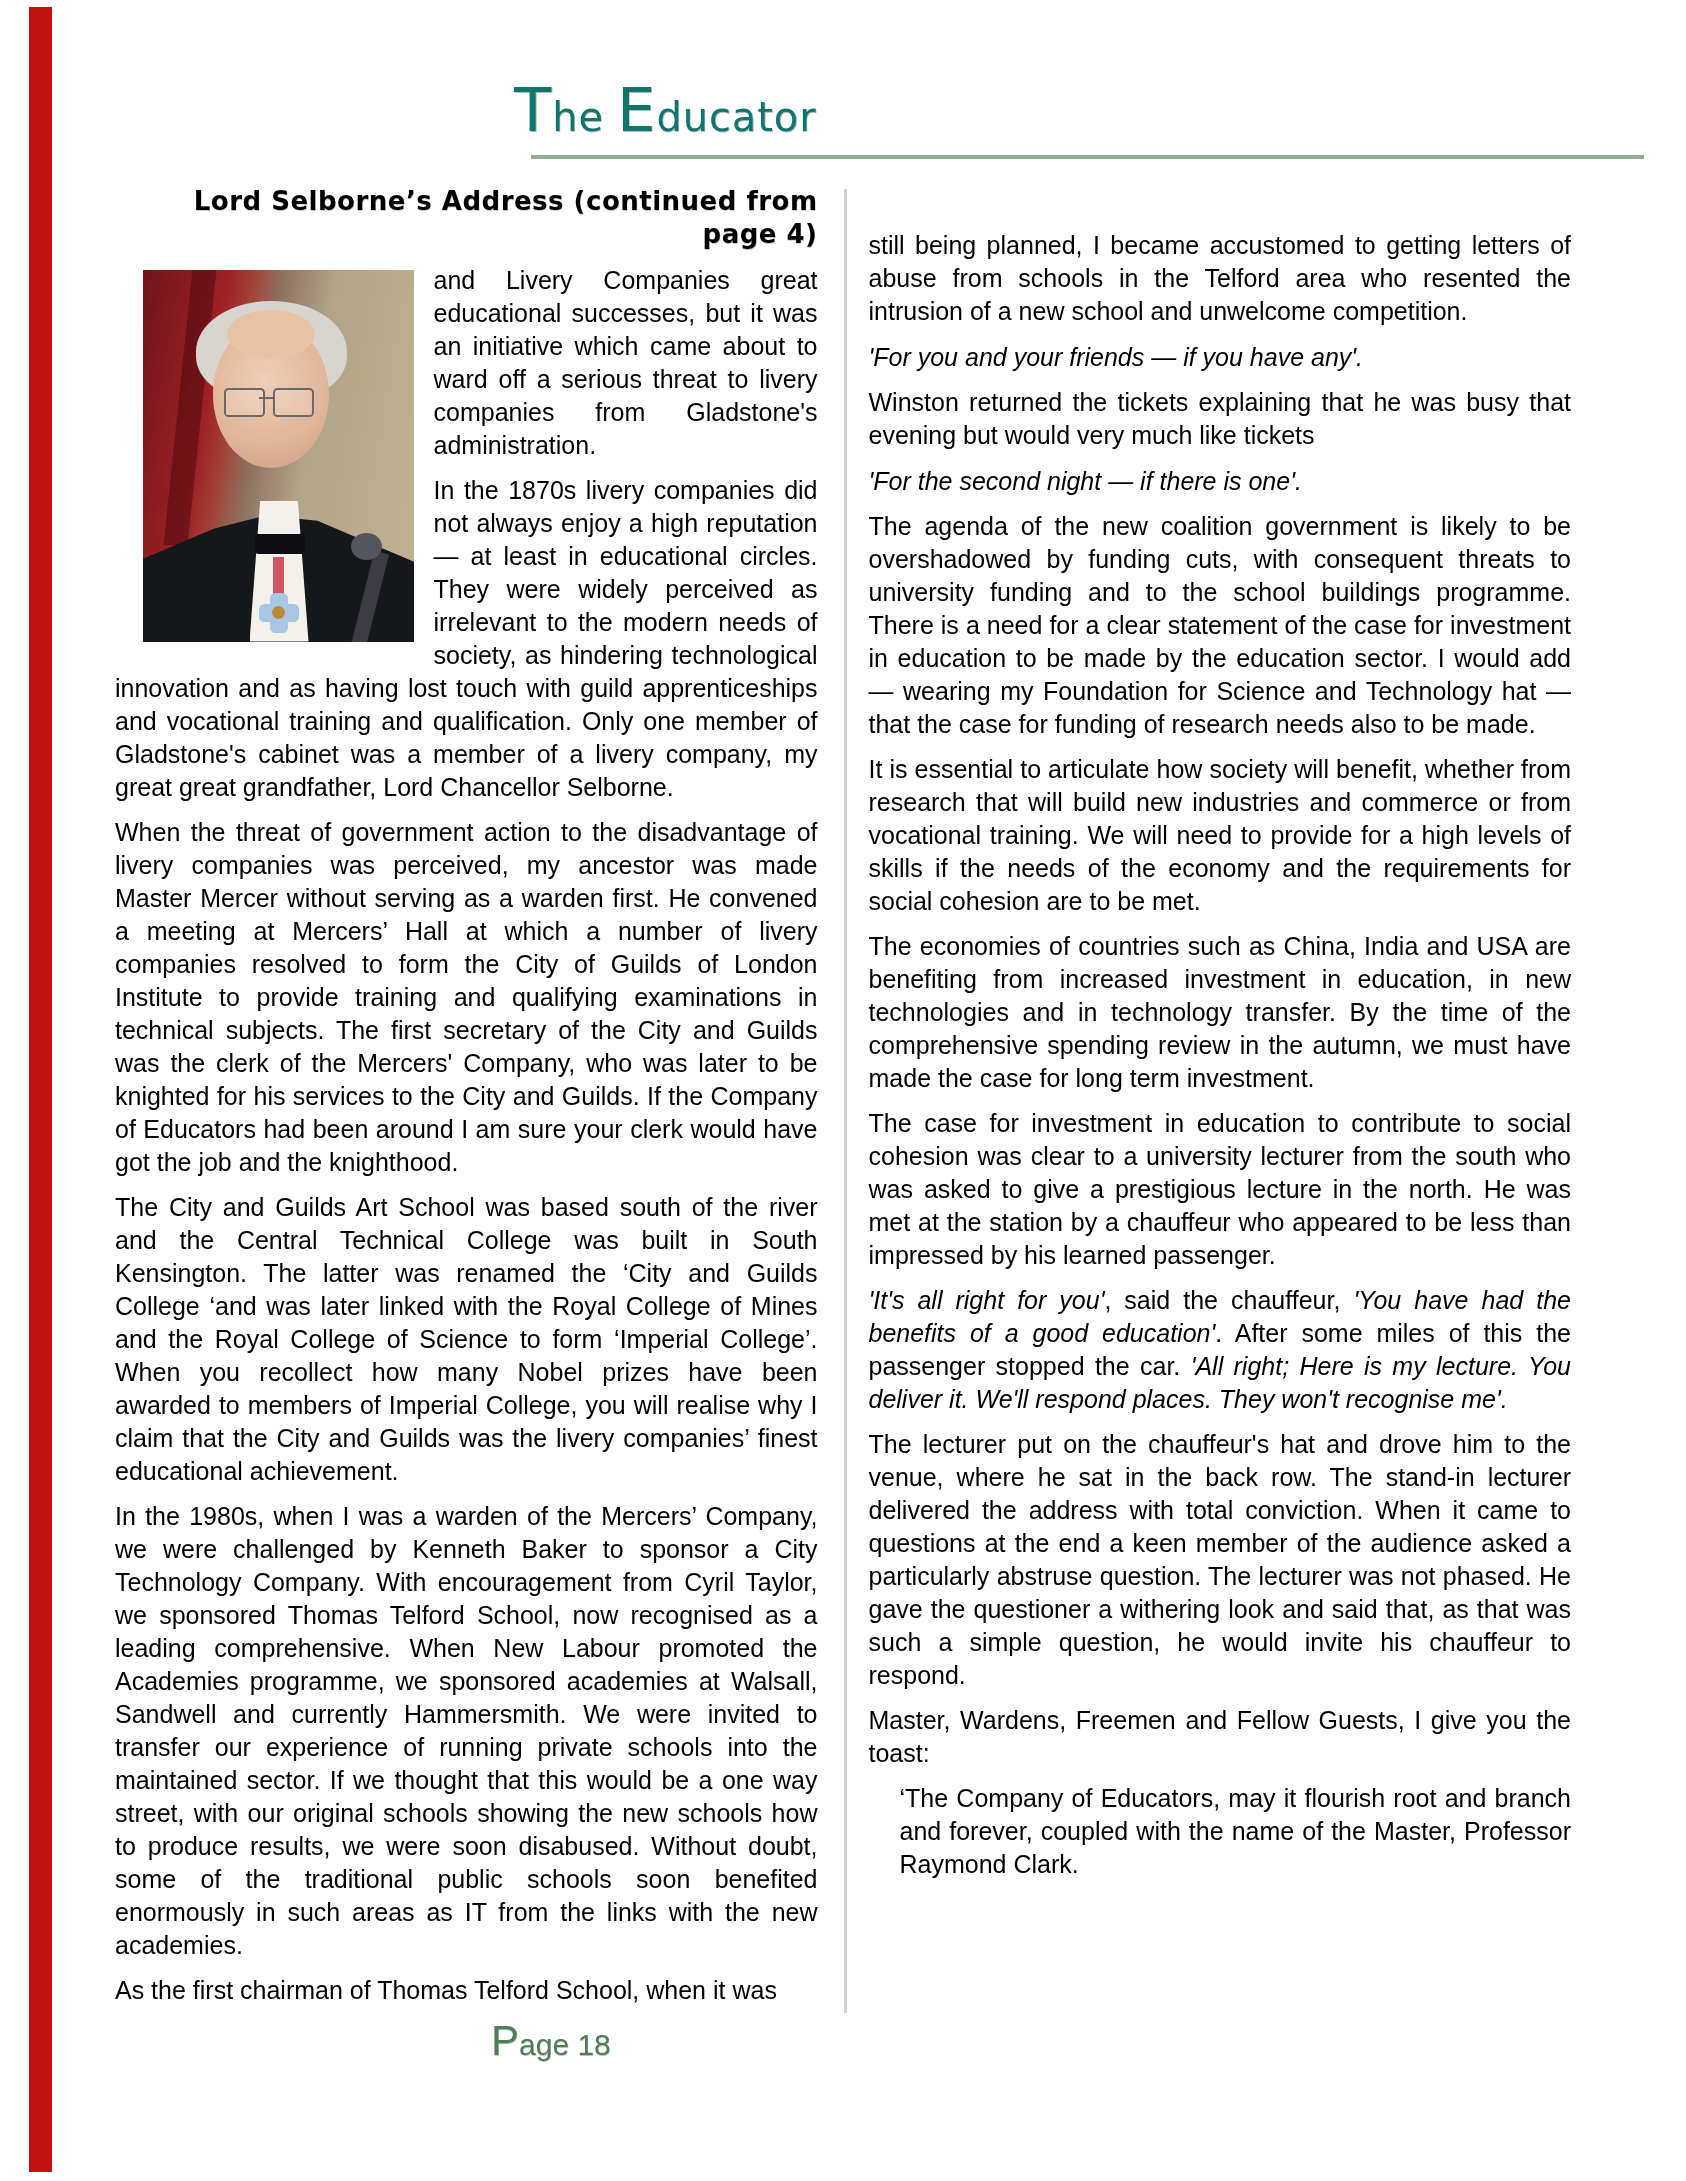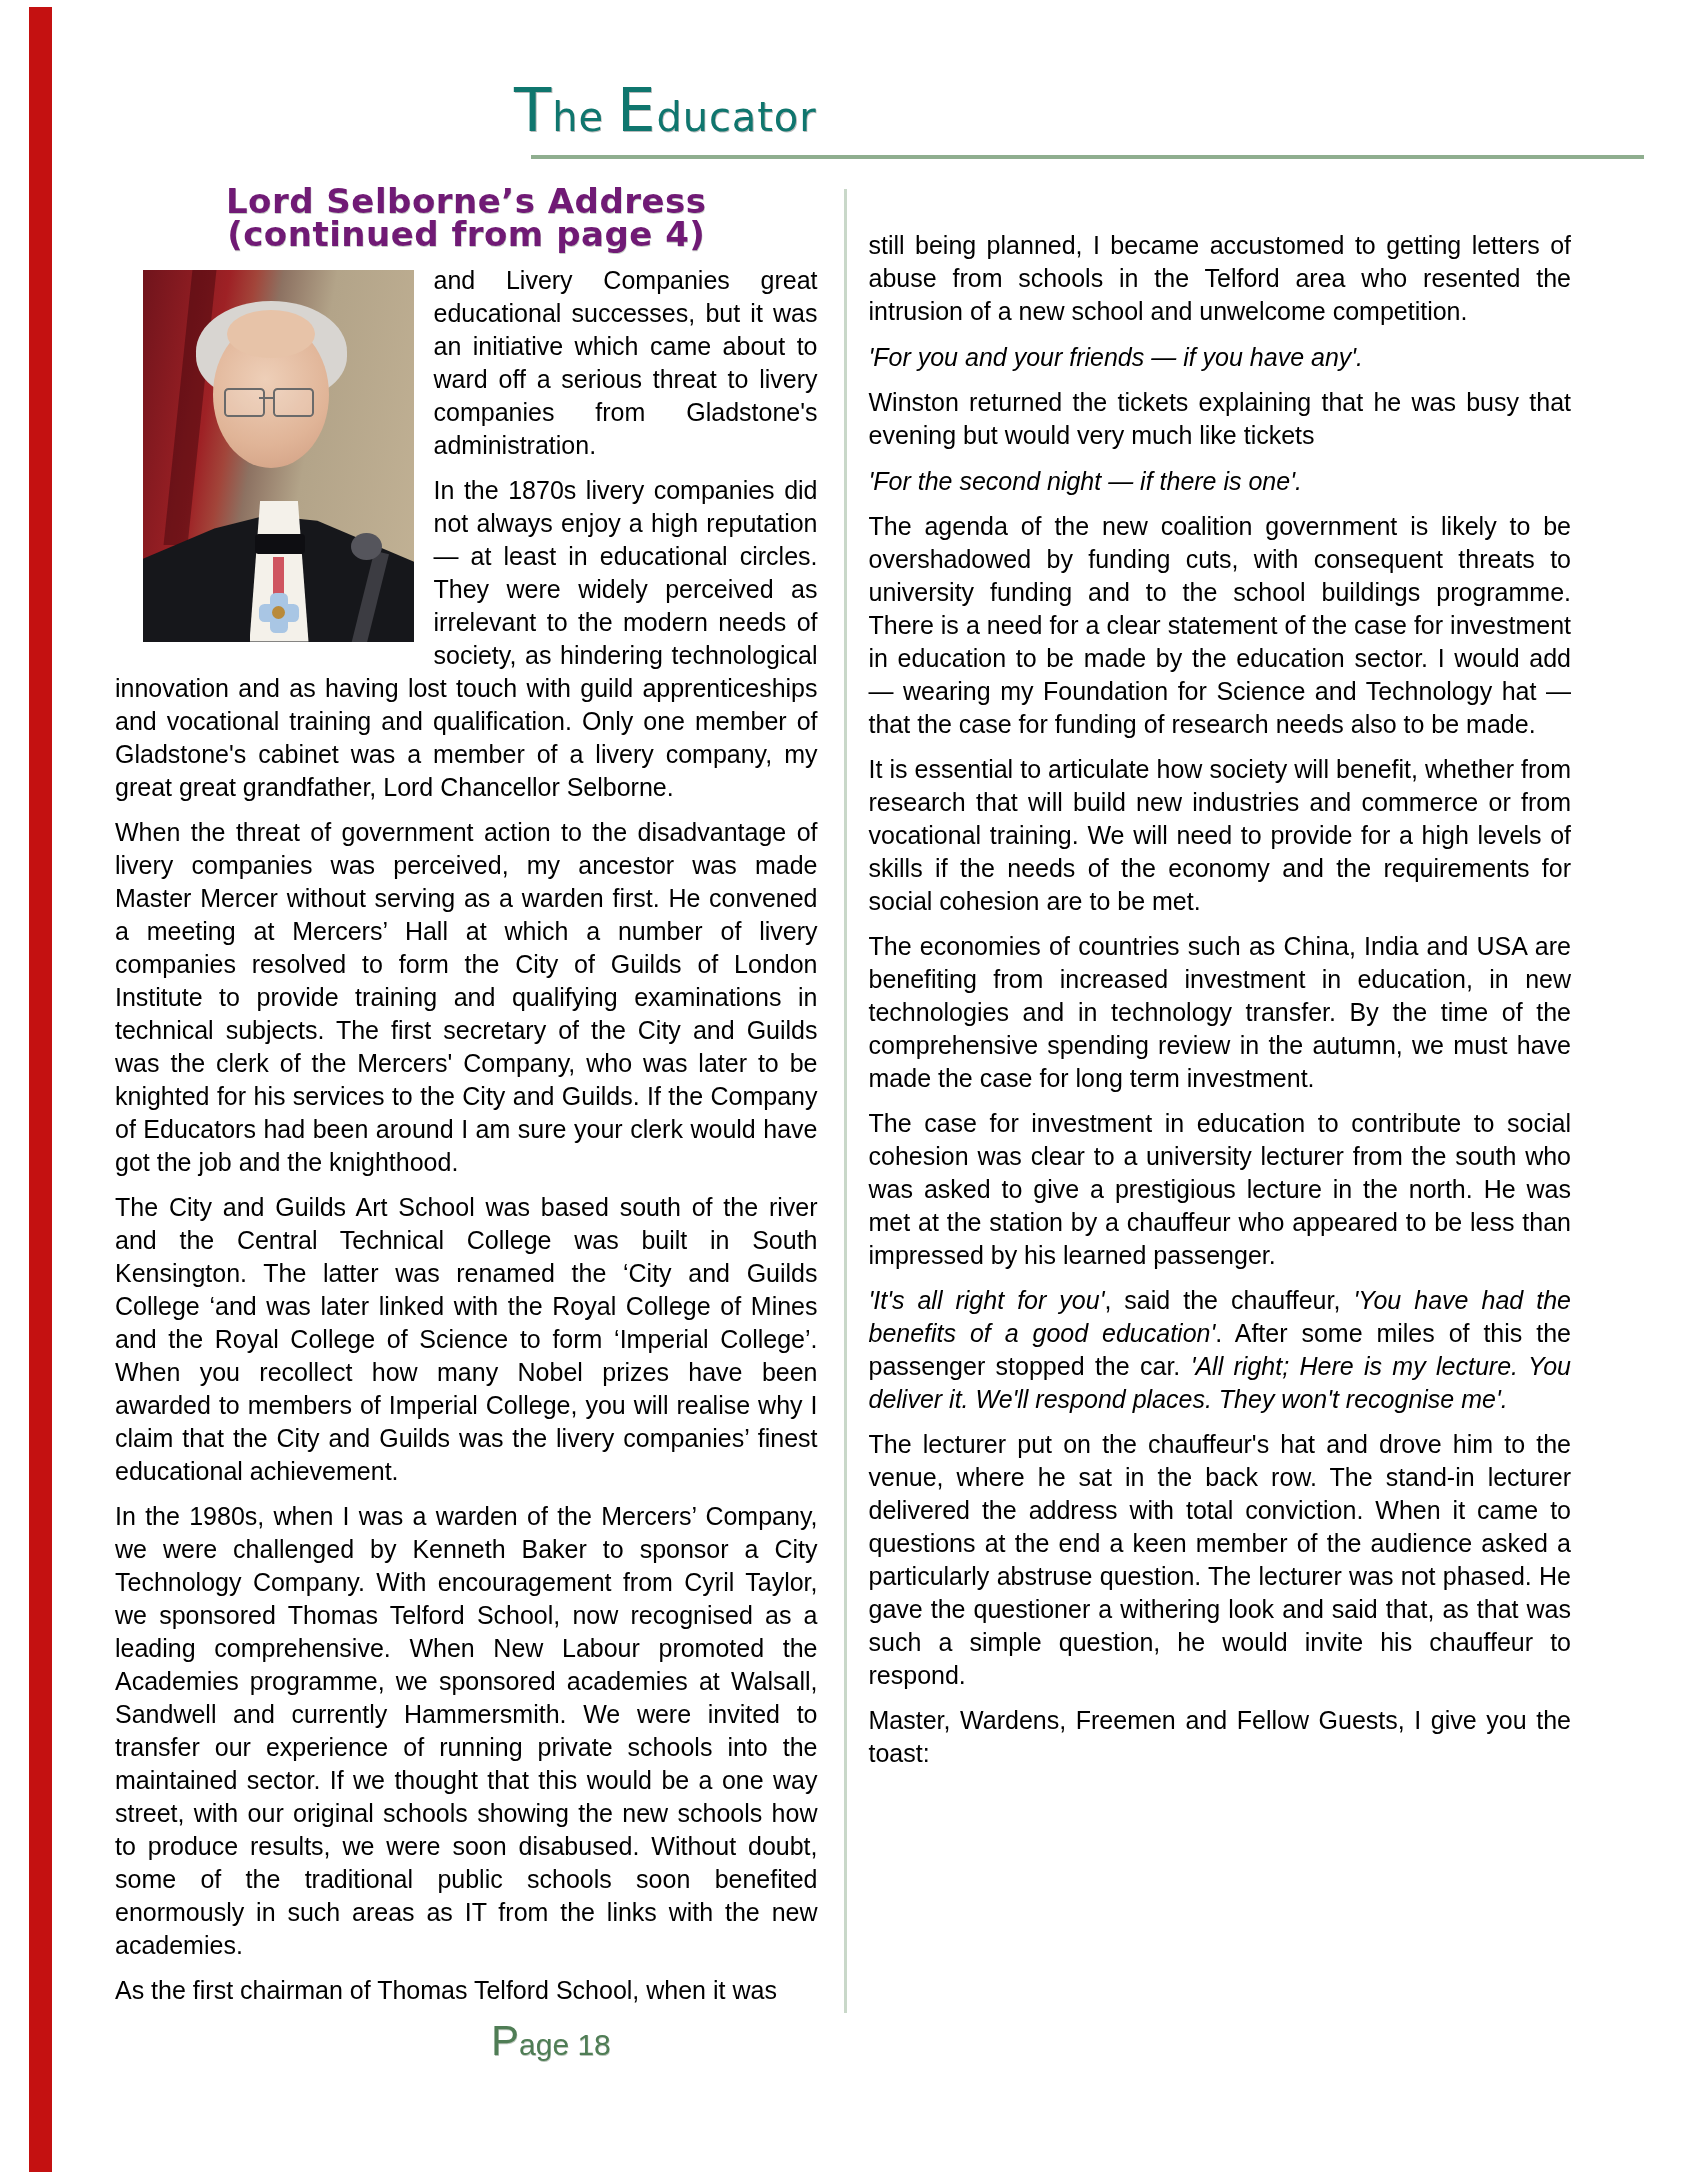--- a/index.html
+++ b/index.html
@@ -16,22 +16,22 @@
   .mh-init{font-size:61px;line-height:1;}
   .mh-rest{font-size:40px;}
   .mh-space{display:inline-block;width:13px;}
   .mast-rule{position:absolute;left:531px;top:155px;width:1113px;height:3.7px;background:#8fae8f;}
   
   .columns{position:absolute;left:115px;top:185px;width:1456px;display:flex;}
   .col{width:703px;font-size:25px;line-height:33px;text-align:justify;}
   .col-left{margin-right:51px;}
   .col-right{padding-top:44px;}
   .divider{position:absolute;left:844px;top:189px;width:2.8px;height:1824px;background:#c9d8c9;}
-  .heading{font-family:"DejaVu Sans",sans-serif;color:#701a75;font-size:34px;
-    letter-spacing:0.5px;margin:0 0 13px 0;text-align:center;
+  .heading{font-family:"DejaVu Sans",sans-serif;color:#000000;font-size:26px;
+    letter-spacing:0.5px;margin:0 0 13px 0;text-align:right;
     text-shadow:0.5px 0.5px 0 rgba(60,90,60,.3);}
   p.para{margin:0 0 12px 0;}
   p.indent{padding-left:31px;}
   .it{font-style:italic;}
   p.italic{margin-top:13px;}
   
   .footer{position:absolute;left:491px;top:2017px;width:211px;text-align:left;
     font-family:Liberation Sans, sans-serif;color:#4f7d55;font-size:30px;
     text-shadow:0.5px 0.5px 0 rgba(60,90,60,.35);}
   .footer::first-letter{font-size:42px;}
@@ -103,19 +103,20 @@
       <p class="para italic"><span class="it">'For you and your friends — if you have any'.</span></p>
       <p class="para"><span>Winston returned the tickets explaining that he was busy that evening but would very much like tickets</span></p>
       <p class="para italic"><span class="it">'For the second night — if there is one'.</span></p>
       <p class="para"><span>The agenda of the new coalition government is likely to be overshadowed by funding cuts, with consequent threats to university funding and to the school buildings programme. There is a need for a clear statement of the case for investment in education to be made by the education sector. I would add — wearing my Foundation for Science and Technology hat — that the case for funding of research needs also to be made.</span></p>
       <p class="para"><span>It is essential to articulate how society will benefit, whether from research that will build new industries and commerce or from vocational training. We will need to provide for a high levels of skills if the needs of the economy and the requirements for social cohesion are to be met.</span></p>
       <p class="para"><span>The economies of countries such as China, India and USA are benefiting from increased investment in education, in new technologies and in technology transfer. By the time of the comprehensive spending review in the autumn, we must have made the case for long term investment.</span></p>
       <p class="para"><span>The case for investment in education to contribute to social cohesion was clear to a university lecturer from the south who was asked to give a prestigious lecture in the north. He was met at the station by a chauffeur who appeared to be less than impressed by his learned passenger.</span></p>
       <p class="para mixed"><span class="it">'It's all right for you'</span><span>, said the chauffeur, </span><span class="it">'You have had the benefits of a good education'</span><span>. After some miles of this the passenger stopped the car. </span><span class="it">'All right; Here is my lecture. You deliver it. We'll respond places. They won't recognise me'.</span></p>
       <p class="para"><span>The lecturer put on the chauffeur's hat and drove him to the venue, where he sat in the back row. The stand-in lecturer delivered the address with total conviction. When it came to questions at the end a keen member of the audience asked a particularly abstruse question. The lecturer was not phased. He gave the questioner a withering look and said that, as that was such a simple question, he would invite his chauffeur to respond.</span></p>
       <p class="para"><span>Master, Wardens, Freemen and Fellow Guests, I give you the toast:</span></p>
+      <p class="para indent"><span>‘The Company of Educators, may it flourish root and branch and forever, coupled with the name of the Master, Professor Raymond Clark.</span></p>
     </div>
 </div>
 
 <div class="divider"></div>
 
 <div class="footer">Page 18</div>
 
 
 </body></html>

